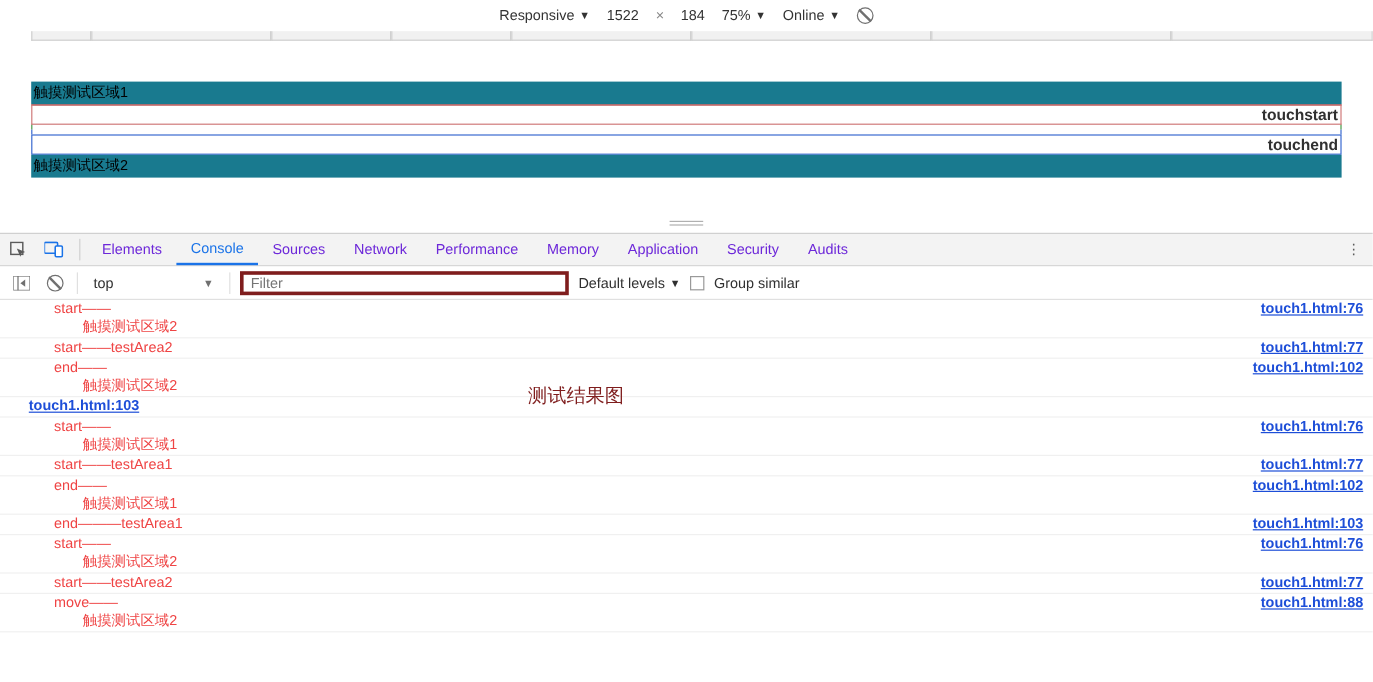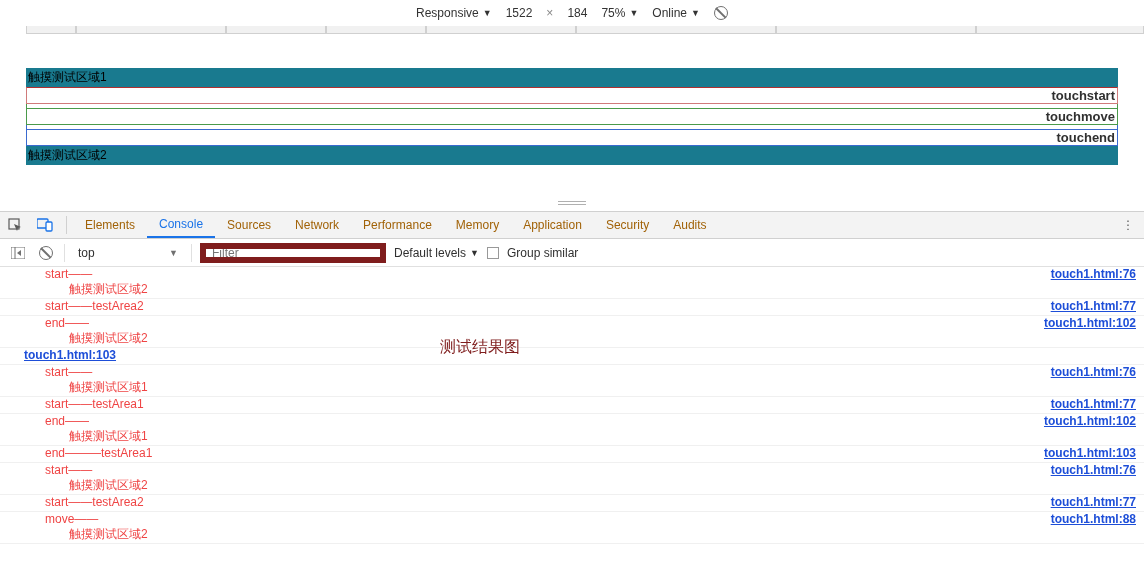--- a/index.html
+++ b/index.html
@@ -21,32 +21,32 @@
 .band-red { border-color:#d07a7a; border-top-color:#b03030; }
 .band-green { border-color:#4a9a4a; }
 .band-blue { border-color:#3a6ad0; }
 
 .grip-area { display:flex; justify-content:center; padding:10px 0 6px; }
 .grip { width:28px; height:4px; border-top:1px solid #b0b0b0; border-bottom:1px solid #b0b0b0; }
 
 .tabs-row { height:28px; display:flex; align-items:center; border-top:1px solid #d0d0d0; border-bottom:1px solid #d0d0d0; background:#f3f3f3; font-size:12px; }
 .tabs-row .tb-btn { width:30px; height:100%; display:flex; align-items:center; justify-content:center; color:#5a5a5a; }
 .tabs-row .tb-btn.dev-icon { color:#1a73e8; }
-.tabs-row .tab { padding:0 12px; height:100%; display:flex; align-items:center; color:#a16207; cursor:pointer; }
+.tabs-row .tab { padding:0 12px; height:100%; display:flex; align-items:center; color:#6d28d9; cursor:pointer; }
 .tabs-row .tab.active { color:#1a73e8; border-bottom:2px solid #1a73e8; }
 .tabs-row .spacer { flex:1; }
 .tabs-row .more { padding:0 10px; color:#5a5a5a; }
 
 .filter-row { height:28px; display:flex; align-items:center; border-bottom:1px solid #e0e0e0; background:#fff; font-size:12px; gap:8px; padding:0 8px; }
 .filter-row .ib { width:20px; display:flex; justify-content:center; color:#707070; }
 .filter-row .noenter { width:14px; height:14px; border:1.5px solid #707070; border-radius:50%; position:relative; }
 .filter-row .noenter::after { content:""; position:absolute; width:14px; height:1.5px; background:#707070; top:5px; left:-1px; transform:rotate(45deg); }
 .filter-row .scope { display:flex; align-items:center; gap:20px; border:1px solid transparent; padding:0 4px; min-width:110px; }
 .filter-row .scope .caret { margin-left:auto; font-size:9px; color:#707070; }
-.filter-row input.filter { border:6px solid #7f1d1d; height:20px; padding:0 6px; width:186px; font-size:12px; background:#fff; }
+.filter-row input.filter { border:3px solid #7f1d1d; height:20px; padding:0 6px; width:274px; font-size:12px; background:#fff; }
 .filter-row .cb { width:12px; height:12px; border:1px solid #999; background:#fff; }
 
 .console-body { position:relative; }
 .annotation { position:absolute; top:70px; left:440px; color:#7f1d1d; font-size:16px; font-family:"KaiTi","STKaiti",serif; pointer-events:none; }
 .log-row { display:flex; align-items:flex-start; border-bottom:1px solid #f0f0f0; min-height:17px; font-size:12px; font-family:Consolas,monospace; padding:0 8px 0 24px; }
 .log-row .msg { flex:1; color:#ef4444;margin-left:21px; }
 .log-row .msg .indent { padding-left:24px; }
 .log-row .src { color:#1d4ed8; text-decoration:underline;font-weight:bold; }
 
 svg { display:block; }
@@ -81,21 +81,20 @@
   <div class="ruler-seg" style="width:150px"></div>
   <div class="ruler-seg" style="width:200px"></div>
   <div class="ruler-seg" style="width:200px"></div>
   <div class="ruler-seg" style="flex:1"></div>
 </div>
 
 <div class="viewport" style="margin-top:24px;">
   <div class="test-teal">触摸测试区域1</div>
   <div class="test-band band-red">touchstart</div>
   <div style="height:4px;border-left:1px solid #4a9a4a;border-right:1px solid #4a9a4a;"></div>
-  <div class="test-band band-green">touchmove</div>
   <div style="height:4px;border-left:1px solid #3a6ad0;border-right:1px solid #3a6ad0;"></div>
   <div class="test-band band-blue">touchend</div>
   <div class="test-teal">触摸测试区域2</div>
 </div>
 
 <div class="grip-area" style="margin-top:26px;">
     <div class="grip"></div>
   </div>
 
 <div class="tabs-row">

